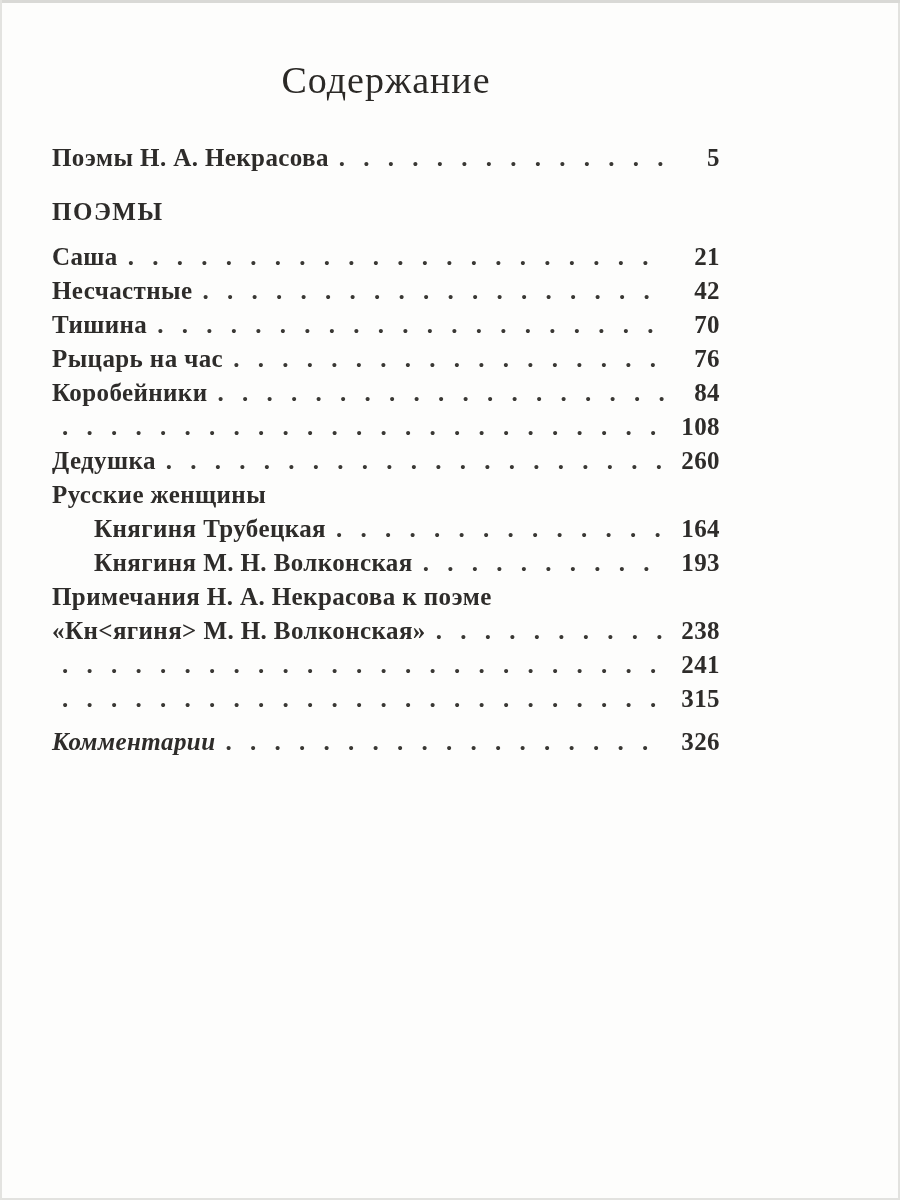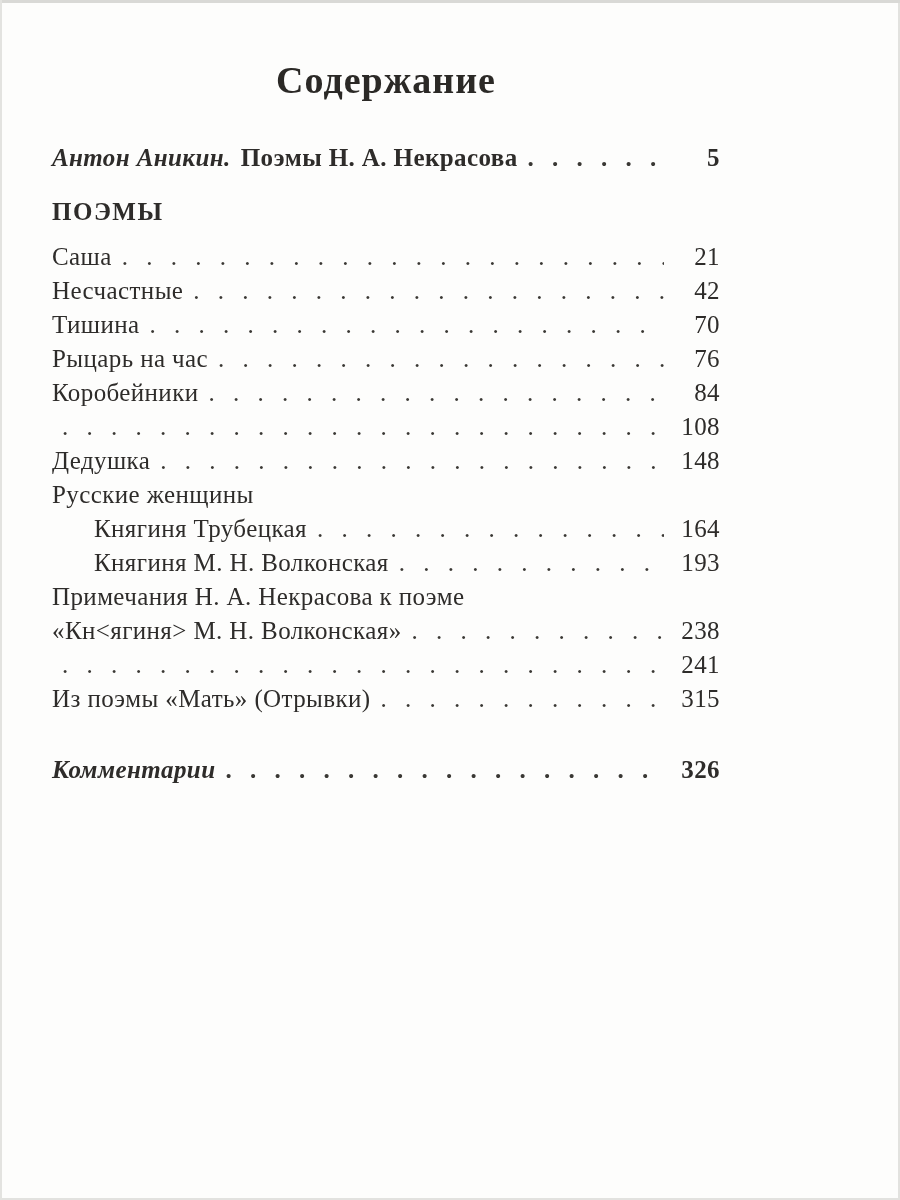--- a/index.html
+++ b/index.html
@@ -22,21 +22,21 @@
   .text-block {
     position: absolute;
     left: 52px;
     top: 0;
     width: 668px;
   }
   .toc-title {
     margin: 58px 0 0 0;
     text-align: center;
     font-size: 38px;
-    font-weight: 700;
+    font-weight: 400;
     letter-spacing: 1px;
     color: #2b2926;
   }
   .preface-line {
     display: flex;
     align-items: baseline;
     margin-top: 42px;
     font-size: 25px;
     font-weight: 700;
     letter-spacing: 0.4px;
@@ -51,21 +51,21 @@
     text-align: left;
     font-size: 25px;
     font-weight: 700;
     letter-spacing: 1.5px;
   }
   .toc-entries { margin-top: 8px; }
   .toc-row {
     display: flex;
     align-items: baseline;
     font-size: 25px;
-    font-weight: 400;
+    font-weight: 700;
     letter-spacing: 0.4px;
     line-height: 34px;
     height: 34px;
     white-space: nowrap;
   }
   .toc-row.indent { padding-left: 42px; }
   .toc-row .label { flex: 0 0 auto; }
   .leader {
     flex: 1 1 auto;
     overflow: hidden;
@@ -75,21 +75,21 @@
     color: #3a3834;
   }
   .pagenum {
     flex: 0 0 auto;
     min-width: 52px;
     text-align: right;
   }
   .footer-row {
     display: flex;
     align-items: baseline;
-    margin-top: 40px;
+    margin-top: 12px;
     font-size: 25px;
     font-weight: 700;
     letter-spacing: 0.4px;
     white-space: nowrap;
   }
   .footer-row .label { font-style: italic; }
   .scan-edge-top {
     position: absolute;
     top: 0; left: 0; right: 0;
     height: 3px;
@@ -107,21 +107,20 @@
 
 <div class="page">
   <div class="scan-edge-top"></div>
   <div class="scan-edge-left"></div>
 
   <div class="text-block">
 
     <h1 class="toc-title">Содержание</h1>
 
     <div class="preface-line">
-      <span class="author">Антон Аникин.</span>
       <span class="rest">Поэмы Н. А. Некрасова</span>
       <span class="leader">. . . . . . . . . . . . . . . . . . . . . . . . . . . . . . . . . . . . . . . . . . . . . . . . . . . . . . . . . . . .</span>
       <span class="pagenum">5</span>
     </div>
 
     <h2 class="section-heading">ПОЭМЫ</h2>
 
     <div class="toc-entries">
         <div class="toc-row">
           <span class="label">Саша</span>
@@ -148,21 +147,21 @@
           <span class="leader">. . . . . . . . . . . . . . . . . . . . . . . . . . . . . . . . . . . . . . . . . . . . . . . . . . . . . . . . . . . .</span>
           <span class="pagenum">84</span>
         </div>
         <div class="toc-row">
           <span class="leader">. . . . . . . . . . . . . . . . . . . . . . . . . . . . . . . . . . . . . . . . . . . . . . . . . . . . . . . . . . . .</span>
           <span class="pagenum">108</span>
         </div>
         <div class="toc-row">
           <span class="label">Дедушка</span>
           <span class="leader">. . . . . . . . . . . . . . . . . . . . . . . . . . . . . . . . . . . . . . . . . . . . . . . . . . . . . . . . . . . .</span>
-          <span class="pagenum">148</span>
+          <span class="pagenum">260</span>
         </div>
         <div class="toc-row">
           <span class="label">Русские женщины</span>
         </div>
         <div class="toc-row indent">
           <span class="label">Княгиня Трубецкая</span>
           <span class="leader">. . . . . . . . . . . . . . . . . . . . . . . . . . . . . . . . . . . . . . . . . . . . . . . . . . . . . . . . . . . .</span>
           <span class="pagenum">164</span>
         </div>
         <div class="toc-row indent">
@@ -176,21 +175,20 @@
         <div class="toc-row">
           <span class="label">«Кн&lt;ягиня&gt; М. Н. Волконская»</span>
           <span class="leader">. . . . . . . . . . . . . . . . . . . . . . . . . . . . . . . . . . . . . . . . . . . . . . . . . . . . . . . . . . . .</span>
           <span class="pagenum">238</span>
         </div>
         <div class="toc-row">
           <span class="leader">. . . . . . . . . . . . . . . . . . . . . . . . . . . . . . . . . . . . . . . . . . . . . . . . . . . . . . . . . . . .</span>
           <span class="pagenum">241</span>
         </div>
         <div class="toc-row">
-          <span class="label">Из поэмы «Мать» (Отрывки)</span>
           <span class="leader">. . . . . . . . . . . . . . . . . . . . . . . . . . . . . . . . . . . . . . . . . . . . . . . . . . . . . . . . . . . .</span>
           <span class="pagenum">315</span>
         </div>
       </div>
 
     <div class="footer-row">
       <span class="label">Комментарии</span>
       <span class="leader">. . . . . . . . . . . . . . . . . . . . . . . . . . . . . . . . . . . . . . . . . . . . . . . . . . . . . . . . . . . .</span>
       <span class="pagenum">326</span>
     </div>

